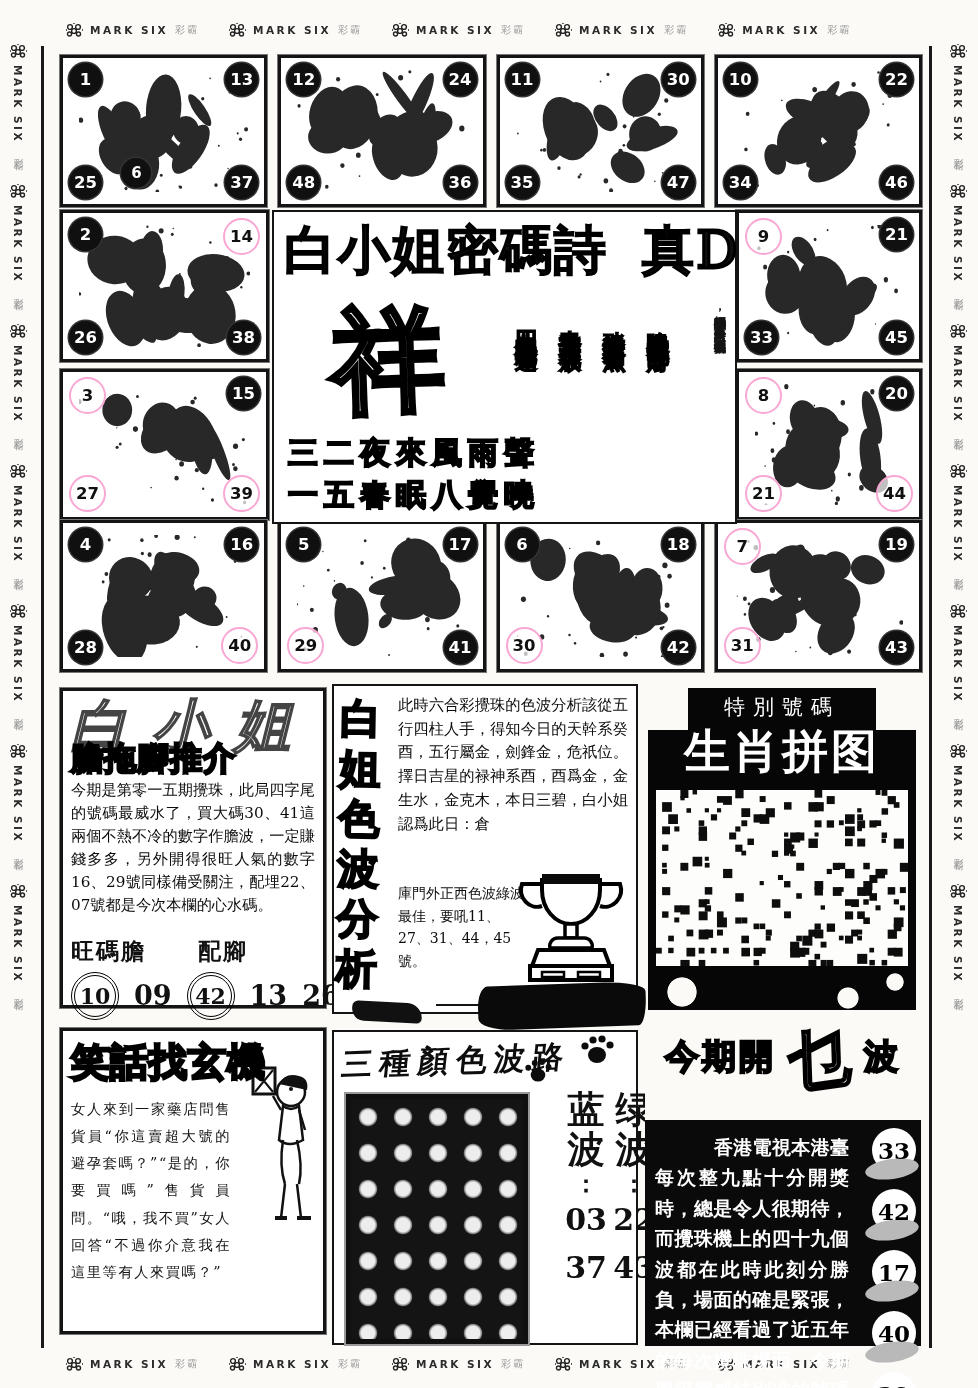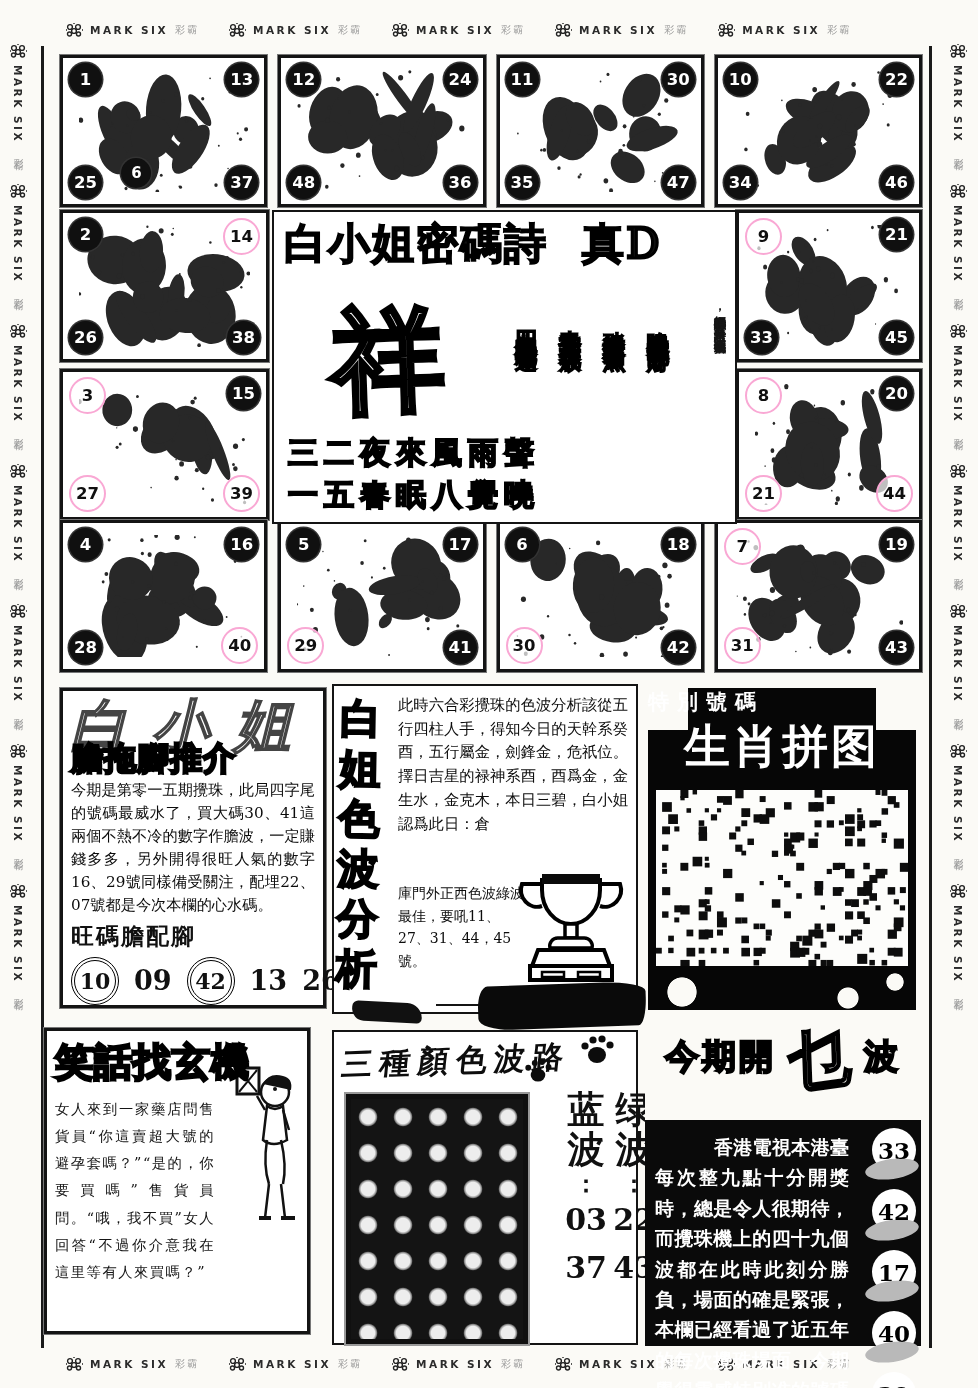--- a/index.html
+++ b/index.html
@@ -32,65 +32,65 @@
   .num{position:absolute;width:33px;height:33px;border-radius:50%;display:flex;align-items:center;
        justify-content:center;font-weight:bold;font-size:16.5px;z-index:2;}
   .num.dark{background:#101010;color:#fff;box-shadow:0 0 0 1.5px #333;}
   .num.light{border:2px solid #f9a8d4;color:#101010;background:rgba(255,255,255,.7);}
   .p0{top:5px;left:6px;} .p1{top:5px;right:6px;} .p2{bottom:5px;left:6px;} .p3{bottom:5px;right:6px;}
   .num.extra{bottom:16px;left:29%;width:30px;height:30px;font-size:15px;}
   
   #title-block{position:absolute;left:272px;top:210px;width:461px;height:310px;background:#fff;
                border:2px solid #141414;}
   .cjk{font-family:"DejaVu Serif","Liberation Serif",serif;}
-  .tb-title{position:absolute;top:4px;left:10px;display:flex;gap:34px;font-size:42px;
+  .tb-title{position:absolute;top:4px;left:10px;display:flex;gap:34px;font-size:52px;
             -webkit-text-stroke:3px #000;white-space:nowrap;letter-spacing:2px;}
   .tb-intro{position:absolute;top:95px;right:8px;height:186px;width:38px;writing-mode:vertical-rl;
             font-size:12px;line-height:1.3;color:#151515;font-weight:bold;}
   .tb-poem{position:absolute;top:102px;right:54px;height:210px;writing-mode:vertical-rl;font-size:22px;}
   .tb-poem div{-webkit-text-stroke:1.4px #000;color:#fff;font-weight:bold;line-height:2.0;letter-spacing:3px;}
   .tb-char{position:absolute;left:58px;top:92px;font-size:112px;color:#fff;font-weight:bold;
            -webkit-text-stroke:4px #000;transform:rotate(-2deg);line-height:1;}
   .tb-hpoem{position:absolute;left:14px;bottom:6px;font-size:30px;color:#fff;font-weight:bold;
             -webkit-text-stroke:2px #000;letter-spacing:6px;line-height:1.4;white-space:nowrap;}
   
   #recommend{position:absolute;left:60px;top:688px;width:266px;height:320px;background:#fff;
              border:3px solid #141414;box-shadow:0 0 0 1px #777;padding:4px 8px;box-sizing:border-box;}
   .rec-head{position:relative;height:84px;}
   .rec-head-bg{position:absolute;top:-6px;left:4px;font-size:56px;color:#fff;font-weight:bold;
                -webkit-text-stroke:1.6px #444;letter-spacing:26px;transform:skewX(-14deg);white-space:nowrap;}
   .rec-head-fg{position:absolute;bottom:-2px;left:0;font-size:32px;color:#fff;font-weight:bold;
                -webkit-text-stroke:2.6px #000;letter-spacing:1px;white-space:nowrap;}
   .rec-body{font-size:15.2px;line-height:1.52;text-align:justify;color:#0c0c0c;}
-  .rec-labels{display:flex;font-size:23px;font-weight:900;margin-top:3px;letter-spacing:2px;}
+  .rec-labels{display:flex;gap:52px;font-size:23px;font-weight:900;margin-top:18px;letter-spacing:2px;}
   .rec-nums{display:flex;align-items:center;gap:15px;font-size:27px;font-weight:bold;margin-top:5px;}
   .circled{width:40px;height:40px;border:4px double #000;border-radius:50%;display:flex;flex:none;
            align-items:center;justify-content:center;font-size:22px;}
   #colorwave{position:absolute;left:332px;top:684px;width:306px;height:330px;background:#fff;
              border:2px solid #141414;box-sizing:border-box;}
   .cw-head{position:absolute;left:4px;top:8px;width:58px;font-size:41px;color:#fff;font-weight:bold;
            -webkit-text-stroke:2.2px #000;line-height:1.22;word-break:break-all;transform:rotate(1deg);}
   .cw-body{position:absolute;left:64px;top:8px;right:8px;font-size:15.3px;line-height:1.55;
            text-align:justify;color:#0c0c0c;}
   .cw-body2{position:absolute;left:64px;top:196px;width:128px;font-size:14px;line-height:1.62;color:#0c0c0c;}
   .cw-trophy{position:absolute;right:6px;bottom:14px;}
   .cw-line{position:absolute;right:12px;bottom:6px;width:188px;border-top:2px solid #141414;}
   #special{position:absolute;left:648px;top:688px;width:268px;height:322px;background:#060606;}
   .sp-corner{position:absolute;width:42px;height:44px;background:#fbfaf6;top:-2px;}
   .sp-corner.l{left:-2px;} .sp-corner.r{right:-2px;}
-  .sp-small{position:relative;text-align:left;color:#fff;font-size:21px;font-weight:bold;
-            letter-spacing:8px;}
+  .sp-small{position:relative;text-align:center;color:#fff;font-size:21px;font-weight:normal;
+            letter-spacing:8px;padding-top:5px;}
   .sp-big{position:relative;text-align:center;color:#fff;font-size:46px;font-weight:900;letter-spacing:3px;}
   .sp-puzzle{position:absolute;left:8px;right:8px;top:102px;bottom:44px;background:#fdfdfb;}
   .sp-foot{position:absolute;left:0;right:0;bottom:0;height:40px;background:#060606;
            background-image:radial-gradient(circle 15px at 34px 55%, #fbfaf6 95%,transparent 100%),
                             radial-gradient(circle 11px at 200px 70%, #fbfaf6 92%,transparent 100%),
                             radial-gradient(circle 9px at 247px 30%, #fbfaf6 92%,transparent 100%);}
   
-  #joke{position:absolute;left:44px;top:1028px;width:266px;height:306px;background:#fff;
+  #joke{position:absolute;left:60px;top:1028px;width:266px;height:306px;background:#fff;
         border:3px solid #141414;box-shadow:0 0 0 1px #777;padding:6px 8px;box-sizing:border-box;}
   .jk-head{font-size:38px;color:#fff;font-weight:bold;-webkit-text-stroke:2.8px #000;
            letter-spacing:1px;white-space:nowrap;}
   .jk-wrap{margin-top:8px;}
   .jk-fig{float:right;width:84px;height:168px;margin:-34px -4px 4px 4px;}
   .jk-body{font-size:14.3px;line-height:1.9;letter-spacing:1.5px;color:#151515;text-align:justify;}
   #threecolors{position:absolute;left:332px;top:1030px;width:306px;height:315px;background:#fff;
                border:2px solid #141414;box-sizing:border-box;}
   .tc-head{position:absolute;left:8px;top:8px;font-size:31px;font-weight:900;letter-spacing:7px;
            transform:skewX(-8deg) rotate(-2deg);color:#0d0d0d;white-space:nowrap;}

